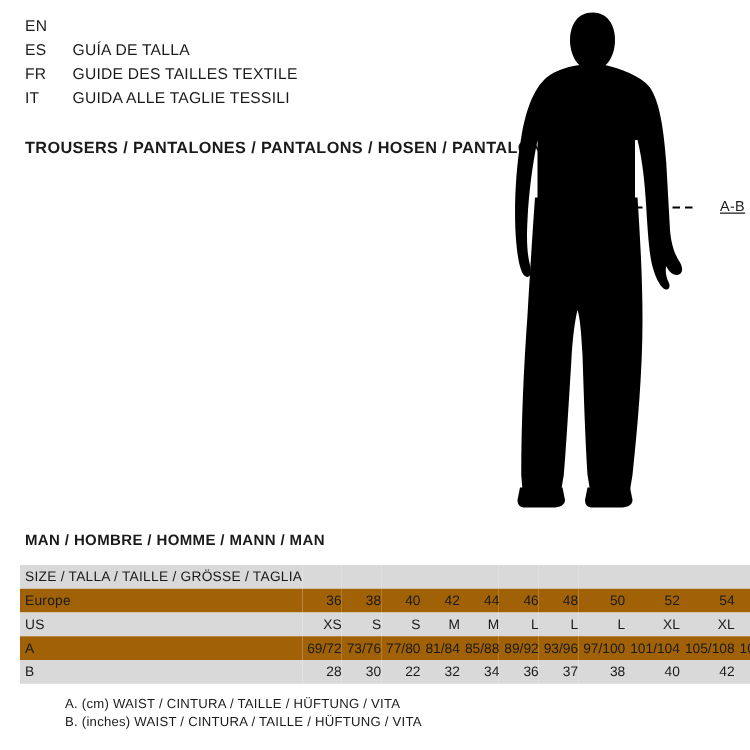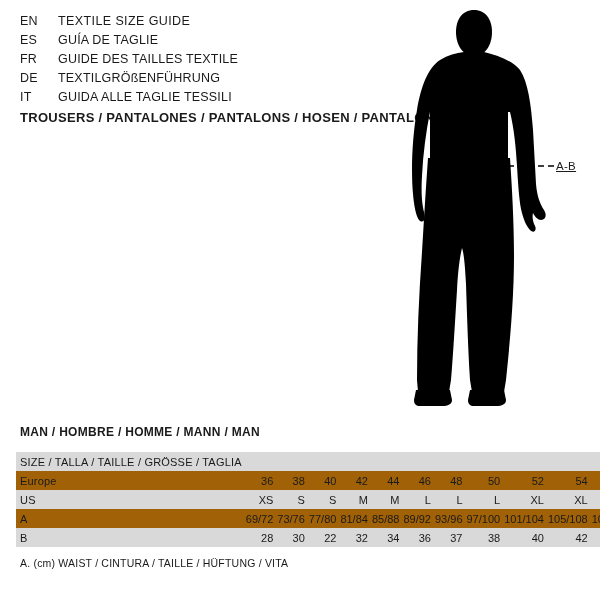--- a/index.html
+++ b/index.html
@@ -65,21 +65,21 @@
     left: 400px;
     top: 8px;
     width: 200px;
     height: 405px;
   }
   .figure-wrap svg {
     display: block;
   }
   .ab-label {
     position: absolute;
-    left: 156px;
+    left: 176px;
     top: 152px;
     font-size: 11.5px;
     letter-spacing: 0.3px;
     text-decoration: underline;
   }
 
   
   .table-heading {
     position: absolute;
     left: 20px;
@@ -121,43 +121,39 @@
   .footnotes {
     position: absolute;
     left: 20px;
     top: 556px;
     font-size: 10.5px;
     line-height: 15px;
     letter-spacing: 0.2px;
   }
   .footnotes div {
     white-space: nowrap;
+    margin-left: 32px;
   }
 </style>
 </head>
 <body>
 
 <div class="page">
 
   <div class="lang-block">
     <div class="lang-row first">
       <span class="lang-code">EN</span>
-      <span class="lang-title">TEXTILE SIZE GUIDE</span>
     </div>
     <div class="lang-row">
       <span class="lang-code">ES</span>
-      <span class="lang-title">GUÍA DE TAGLIE</span>
+      <span class="lang-title">GUÍA DE TALLA</span>
     </div>
     <div class="lang-row">
       <span class="lang-code">FR</span>
       <span class="lang-title">GUIDE DES TAILLES TEXTILE</span>
-    </div>
-    <div class="lang-row">
-      <span class="lang-code">DE</span>
-      <span class="lang-title">TEXTILGRÖßENFÜHRUNG</span>
     </div>
     <div class="lang-row">
       <span class="lang-code">IT</span>
       <span class="lang-title">GUIDA ALLE TAGLIE TESSILI</span>
     </div>
   </div>
 
   <div class="garment-title">TROUSERS / PANTALONES / PANTALONS / HOSEN / PANTALONI</div>
 
   <div class="figure-wrap">
@@ -287,15 +283,16 @@
       <td class="val">38</td>
       <td class="val">40</td>
       <td class="val">42</td>
       <td class="val">44</td>
     </tr>
   </tbody>
     </table>
 
   <div class="footnotes">
     <div>A. (cm) WAIST / CINTURA / TAILLE / HÜFTUNG / VITA</div>
+    <div>B. (inches) WAIST / CINTURA / TAILLE / HÜFTUNG / VITA</div>
   </div>
 
 </div>
 
 </body></html>

